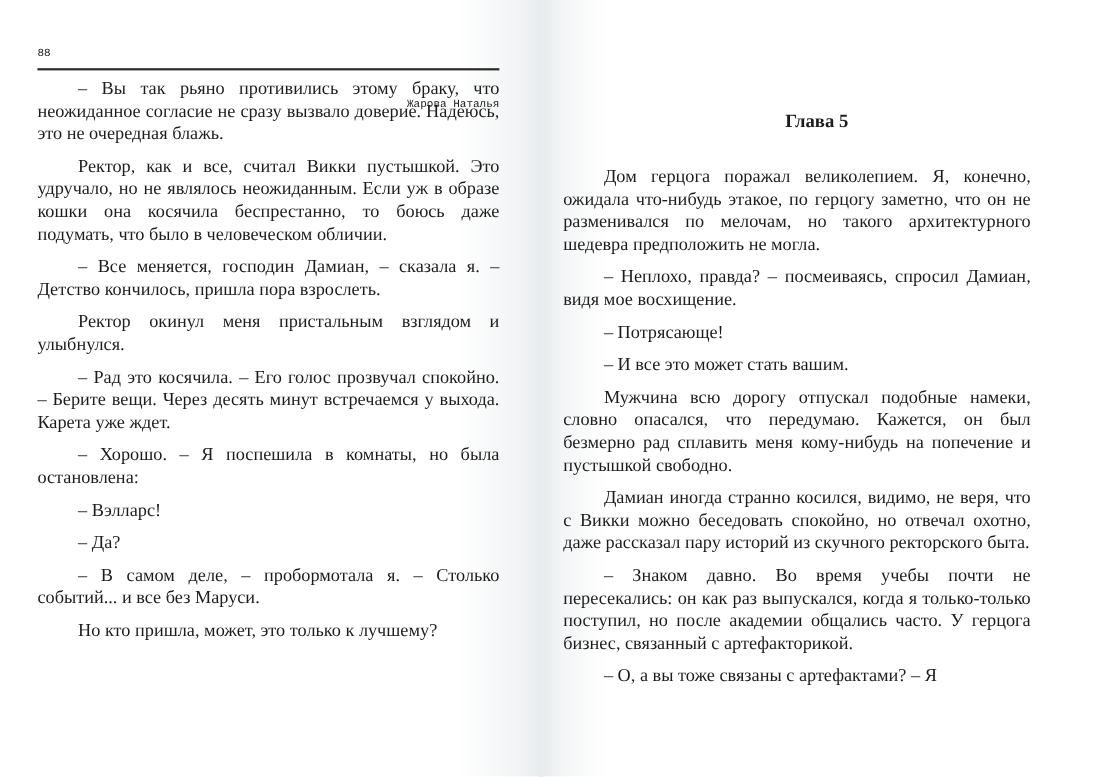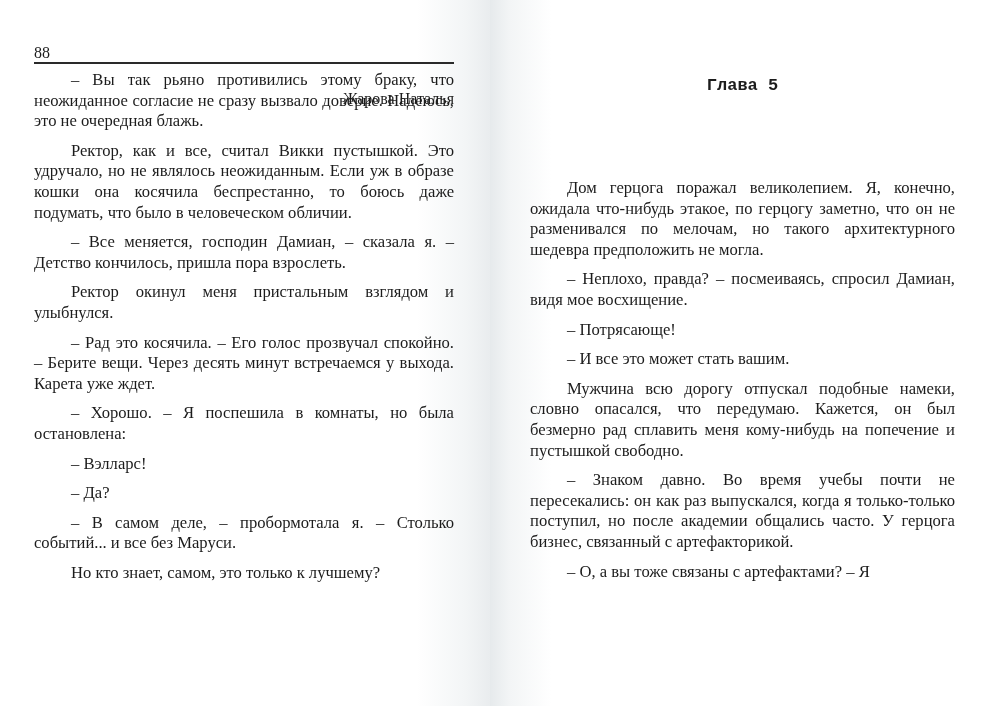--- a/index.html
+++ b/index.html
@@ -20,35 +20,35 @@
     background: linear-gradient(to right, #e6eaec 0%, #f3f5f6 4%, #ffffff 12%, #ffffff 100%);
   }
   .gutter {
     position: absolute; left: 490px; top: 0; width: 4px; height: 706px;
     background: repeating-linear-gradient(to bottom, #a9bac4 0px, #a9bac4 6px, #dfe6ea 6px, #dfe6ea 10px);
     opacity: 0.85;
   }
   .running-head {
     position: absolute; left: 34px; top: 40px; width: 420px; height: 22px;
     border-bottom: 2px solid #2a2a2a;
-    font-family: Liberation Serif, serif;
-    font-size: 16px;
+    font-family: Liberation Mono, monospace;
+    font-size: 10px;
   }
   .running-head .page-num { position: absolute; left: 0; top: 4px; }
   .running-head .author { position: absolute; right: 0; top: 2px; margin-top: 48px; }
   .text-block {
     position: absolute; font-size: 16.6px; line-height: 20.6px;
     text-align: justify; hyphens: manual;
   }
   .left-text { left: 34px; top: 70px; width: 420px; }
-  .right-text { left: 530px; top: 150px; width: 425px; margin-top: 28px; }
+  .right-text { left: 512px; top: 150px; width: 425px; }
   .para { margin: 0 0 9px 0; text-indent: 37px; }
   .chapter-title {
-    position: absolute; left: 530px; top: 76px; width: 425px; text-align: center;
-    font-family: Liberation Mono, monospace; font-weight: bold;
+    position: absolute; left: 530px; top: 100px; width: 425px; text-align: center;
+    font-family: Liberation Serif, serif; font-weight: bold;
     font-size: 17px;
   }
 </style>
 </head>
 <body>
 
 <div class="spread">
   <div class="page page-left">
     <div class="running-head">
       <span class="page-num">88</span>
@@ -57,31 +57,32 @@
     <div class="text-block left-text">
       <p class="para">– Вы так рьяно противились этому браку, что неожиданное согласие не сразу вызвало доверие. Надеюсь, это не очередная блажь.</p>
       <p class="para">Ректор, как и все, считал Викки пустышкой. Это удручало, но не являлось неожиданным. Если уж в образе кошки она косячила беспрестанно, то боюсь даже подумать, что было в человеческом обличии.</p>
       <p class="para">– Все меняется, господин Дамиан, – сказала я. – Детство кончилось, пришла пора взрослеть.</p>
       <p class="para">Ректор окинул меня пристальным взглядом и улыбнулся.</p>
       <p class="para">– Рад это косячила. – Его голос прозвучал спокойно. – Берите вещи. Через десять минут встречаемся у выхода. Карета уже ждет.</p>
       <p class="para">– Хорошо. – Я поспешила в комнаты, но была остановлена:</p>
       <p class="para">– Вэлларс!</p>
       <p class="para">– Да?</p>
       <p class="para">– В самом деле, – пробормотала я. – Столько событий... и все без Маруси.</p>
-      <p class="para">Но кто знает, самом, это только к лучшему?</p>
+      <p class="para">Но кто пришла, может, это только к лучшему?</p>
     </div>
   </div>
 
   <div class="gutter"></div>
 
   <div class="page page-right"></div>
 
   <div class="chapter-title">Глава 5</div>
   <div class="text-block right-text">
     <p class="para">Дом герцога поражал великолепием. Я, конечно, ожидала что-нибудь этакое, по герцогу заметно, что он не разменивался по мелочам, но такого архитектурного шедевра предположить не могла.</p>
     <p class="para">– Неплохо, правда? – посмеиваясь, спросил Дамиан, видя мое восхищение.</p>
     <p class="para">– Потрясающе!</p>
     <p class="para">– И все это может стать вашим.</p>
     <p class="para">Мужчина всю дорогу отпускал подобные намеки, словно опасался, что передумаю. Кажется, он был безмерно рад сплавить меня кому-нибудь на попечение и пустышкой свободно.</p>
+    <p class="para">Дамиан иногда странно косился, видимо, не веря, что с Викки можно беседовать спокойно, но отвечал охотно, даже рассказал пару историй из скучного ректорского быта.</p>
     <p class="para">– Знаком давно. Во время учебы почти не пересекались: он как раз выпускался, когда я только-только поступил, но после академии общались часто. У герцога бизнес, связанный с артефакторикой.</p>
     <p class="para">– О, а вы тоже связаны с артефактами? – Я</p>
   </div>
 </div>
 
 </body></html>

